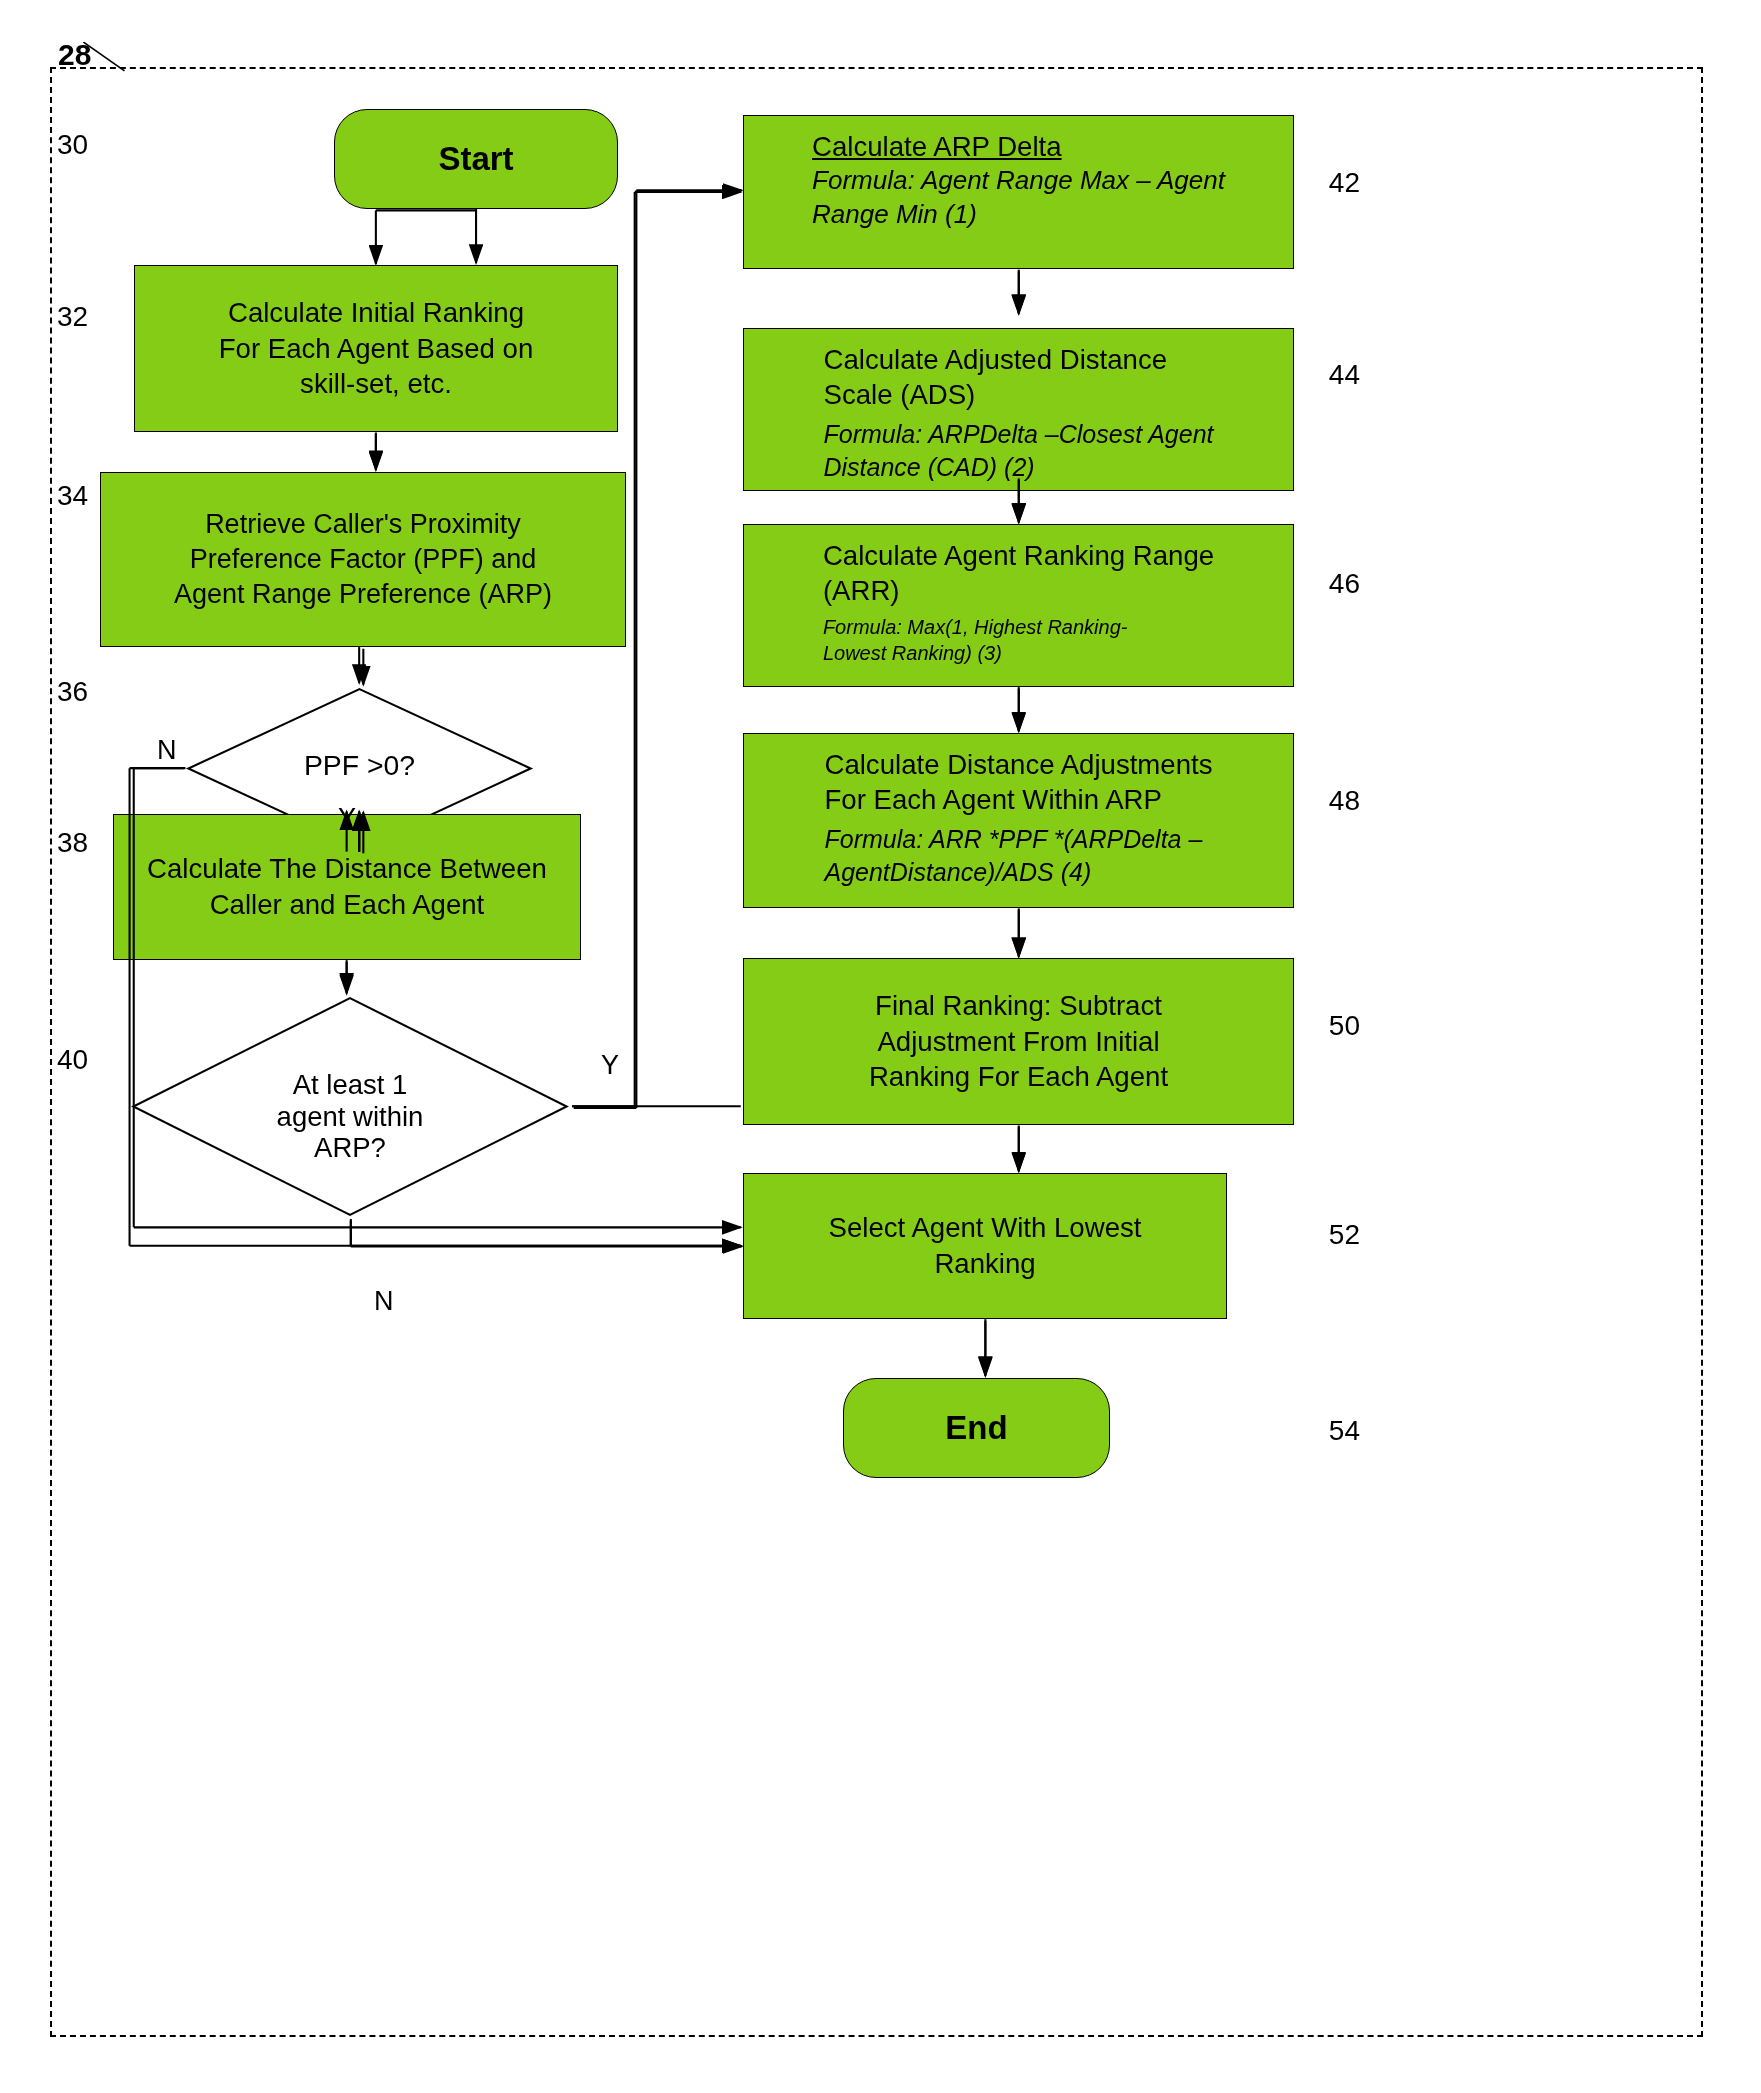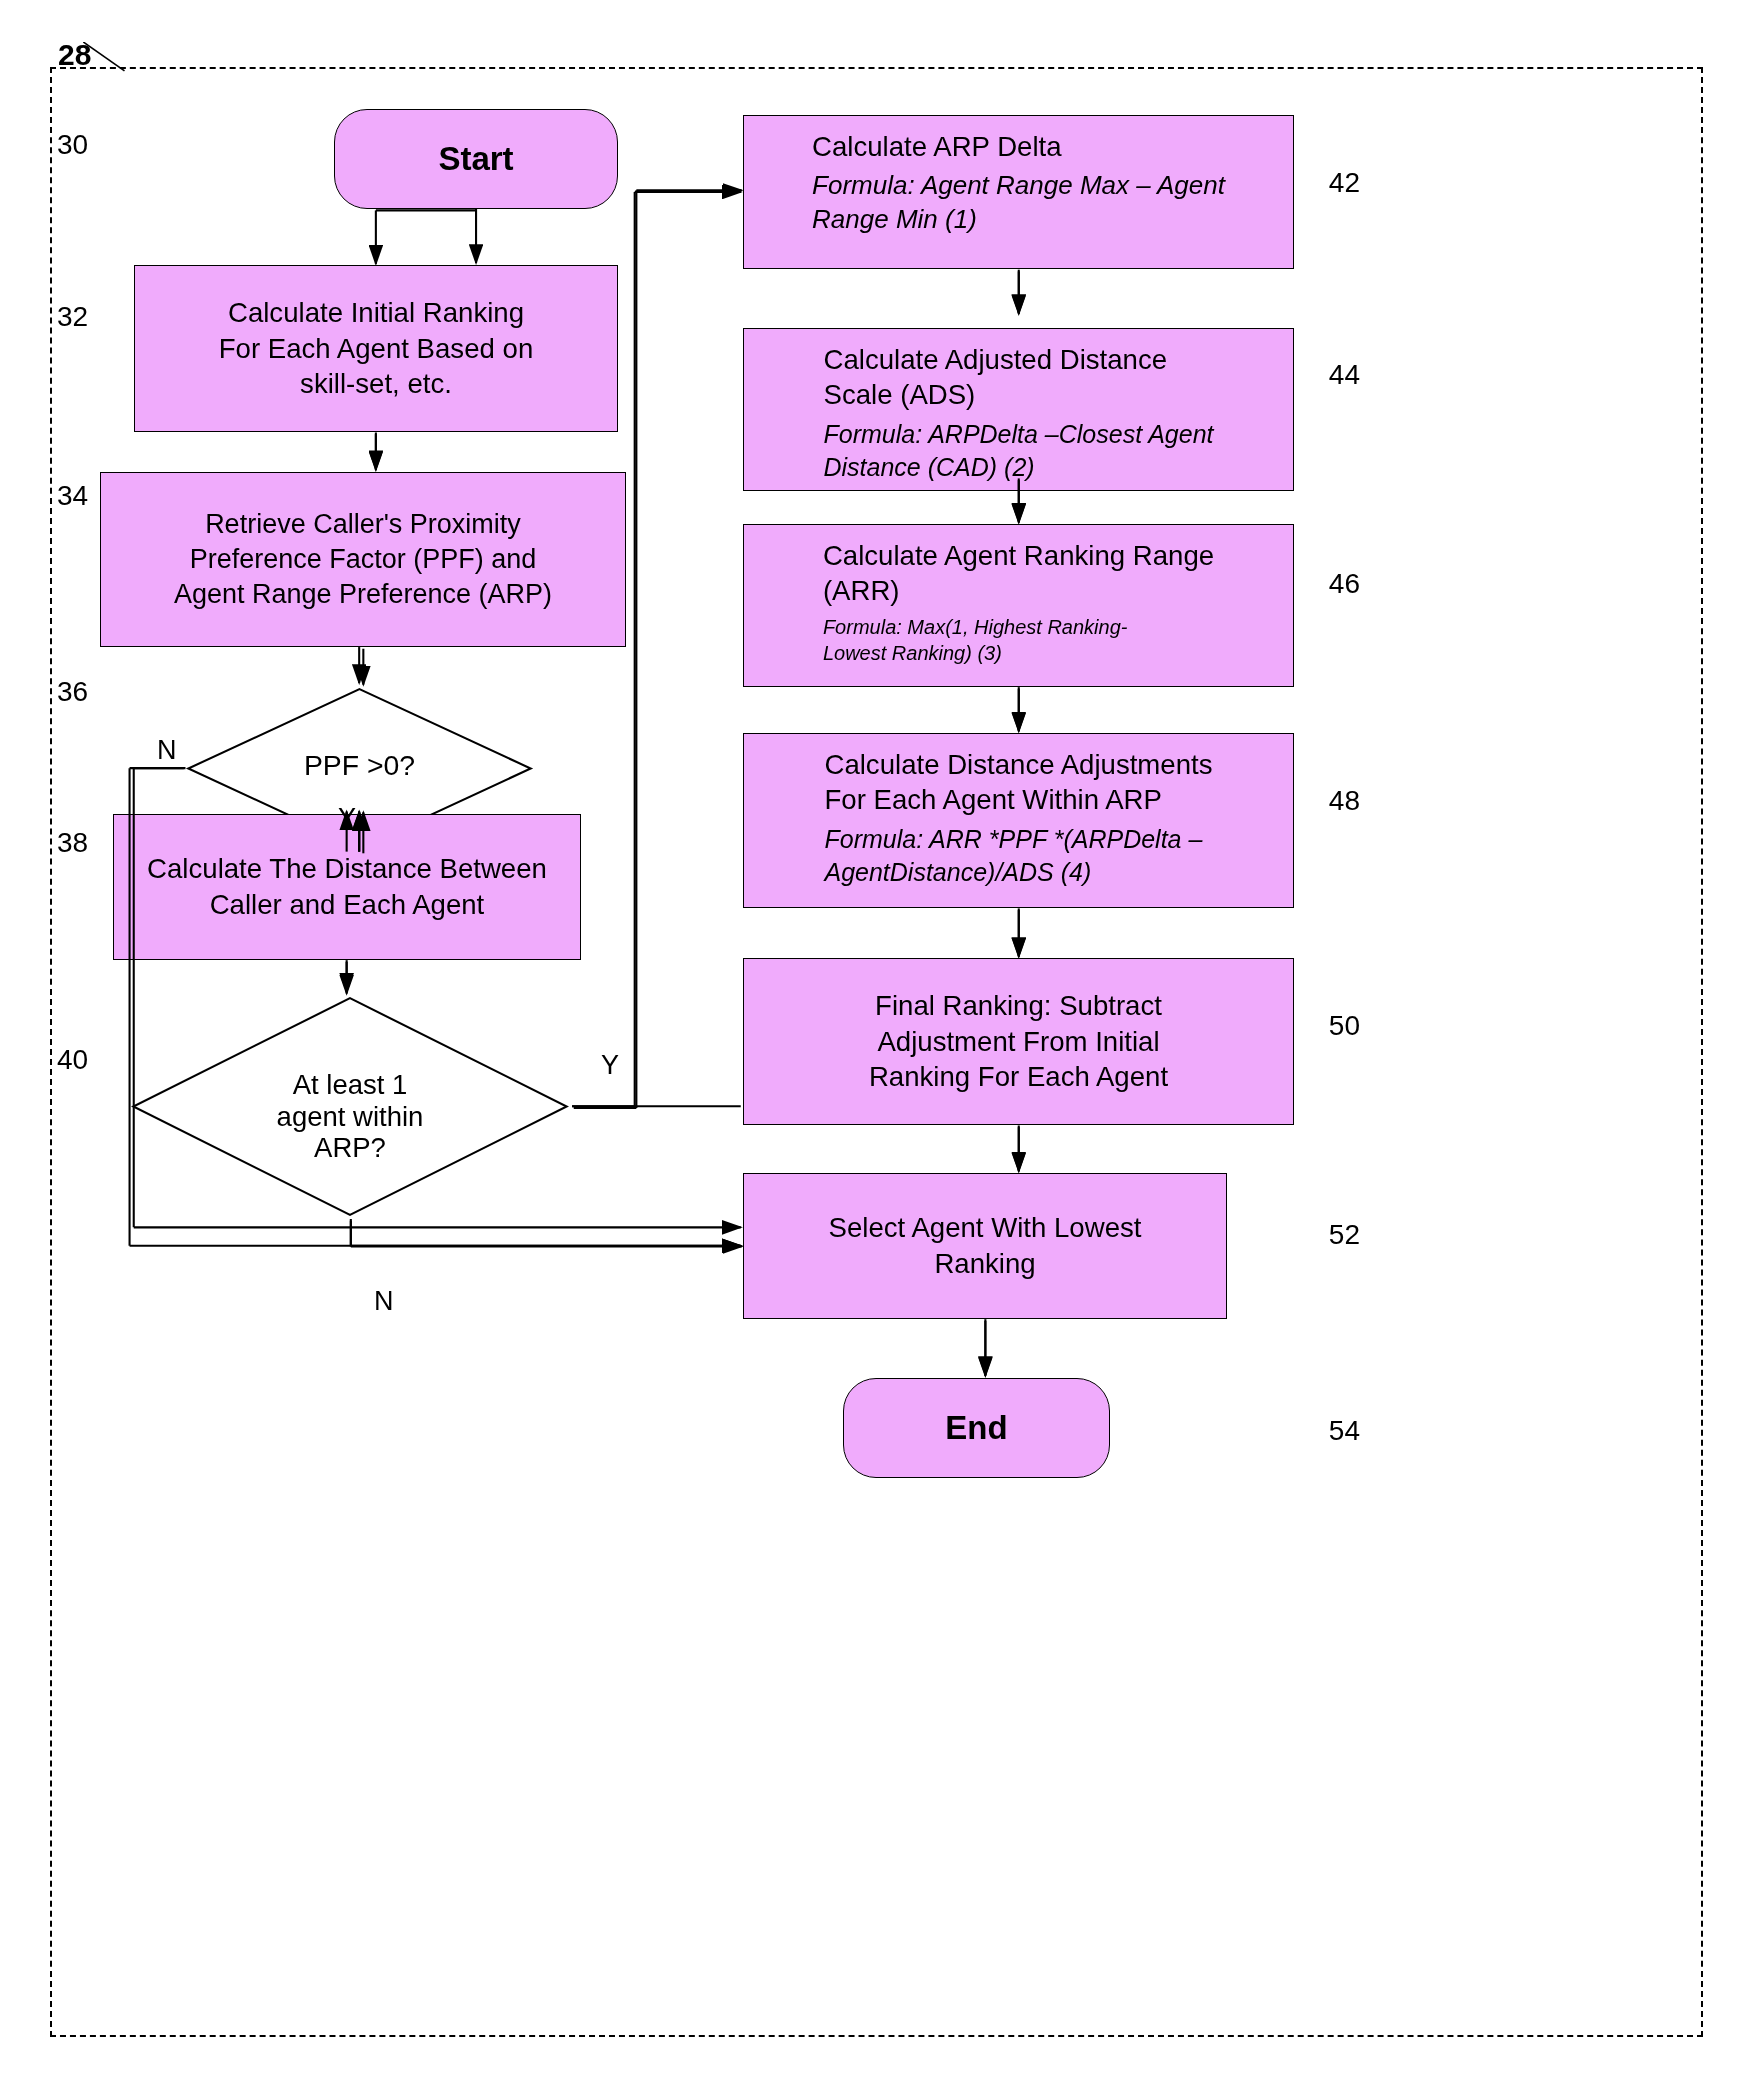--- a/index.html
+++ b/index.html
@@ -34,21 +34,21 @@
       top: 67px;
       left: 50px;
       width: 1653px;
       height: 1970px;
       border: 2.5px dashed #000;
     }
     
     .fc-box {
       position: absolute;
       border: 1.7px solid #000;
-      background: #f0abfc;
+      background: #84cc16;
       display: flex;
       align-items: center;
       justify-content: center;
       text-align: center;
       font-size: 28px;
       font-family: Arial, sans-serif;
       line-height: 1.3;
       padding: 8.3px 12.5px;
     }
     .fc-box.rounded {
@@ -114,21 +114,21 @@
     <svg width="442" height="225" viewBox="0 0 530 270">
       <polygon points="265,5 525,135 265,265 5,135" fill="white" stroke="black" stroke-width="2.5"></polygon>
       <text x="265" y="120" text-anchor="middle" font-size="33" font-family="Arial">At least 1</text>
       <text x="265" y="158" text-anchor="middle" font-size="33" font-family="Arial">agent within</text>
       <text x="265" y="196" text-anchor="middle" font-size="33" font-family="Arial">ARP?</text>
     </svg>
   </div>
 
   <div class="fc-box" style="left:743px; top:115px; width:551px; height:154px; font-size:27.6px; text-align:left; align-items:flex-start; padding:12.5px 16.7px;">
     <div>
-      <div style="margin-bottom:5px;">Calculate ARP Delta</div>
+      <div style="text-decoration:underline;">Calculate ARP Delta</div>
       <div style="font-style:italic; font-size:26px;"><em>Formula: Agent Range Max – Agent<br>Range Min (1)</em></div>
     </div>
   </div>
 
   <div class="fc-box" style="left:743px; top:328px; width:551px; height:163px; font-size:27.6px; text-align:left; align-items:flex-start; padding:12.5px 16.7px;">
     <div>
       <div style="margin-bottom:5px;">Calculate Adjusted Distance<br>Scale (ADS)</div>
       <div style="font-style:italic; font-size:25px;"><em>Formula: ARPDelta –Closest Agent<br>Distance (CAD) (2)</em></div>
     </div>
   </div>

